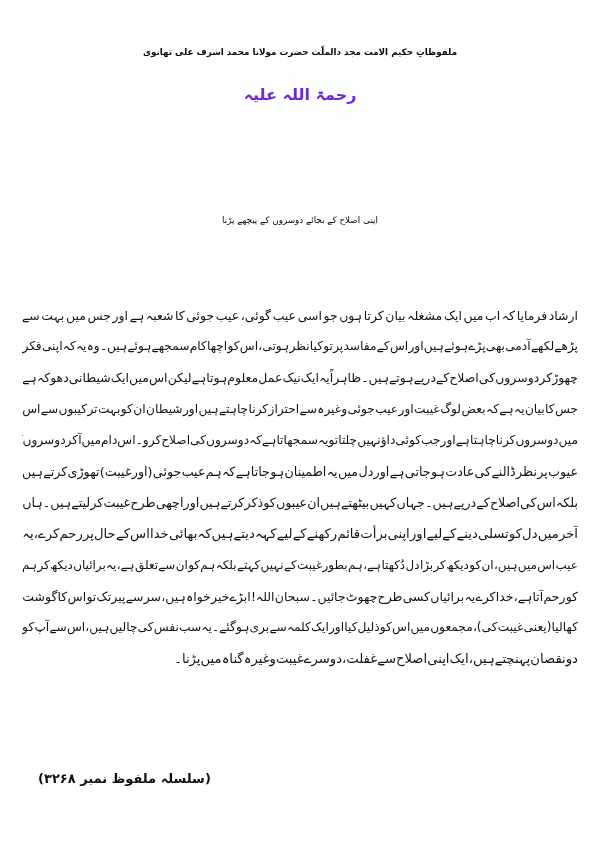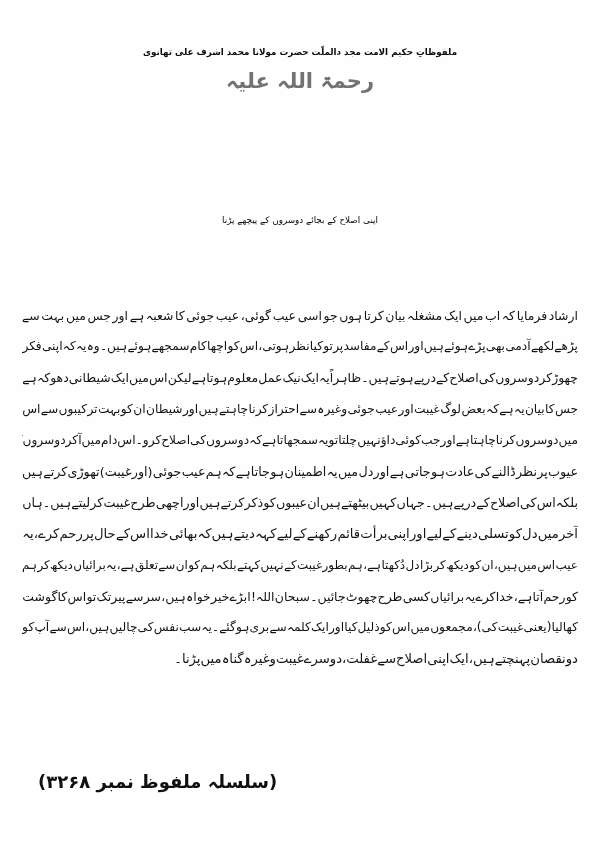--- a/index.html
+++ b/index.html
@@ -45,24 +45,24 @@
     color: #0b0b0b;
     padding: 0 16px;
     white-space: nowrap;
     transform: scaleX(0.985);
   }
 
   .sub-title {
     direction: rtl;
     unicode-bidi: isolate;
     font-family: "DejaVu Sans", "Liberation Sans", sans-serif;
-    font-size: 21px;
+    font-size: 16px;
     font-weight: bold;
-    color: #737373;
-    margin-top: 10px;
+    color: #6d28d9;
+    margin-top: 26px;
   }
 
   
   .section-heading {
     position: absolute;
     top: 214px;
     left: 0;
     width: 600px;
     text-align: center;
     direction: rtl;
@@ -135,21 +135,21 @@
 
   .citation-secondary {
     position: absolute;
     top: 771px;
     right: 0;
     left: 38px;
     text-align: left;
     direction: rtl;
     unicode-bidi: isolate;
     font-family: "DejaVu Sans", "Liberation Sans", sans-serif;
-    font-size: 18px;
+    font-size: 13px;
     font-weight: bold;
     color: #101010;
   }
 </style>
 </head>
 <body>
 
 <div class="page">
 
   <div class="title-block">

